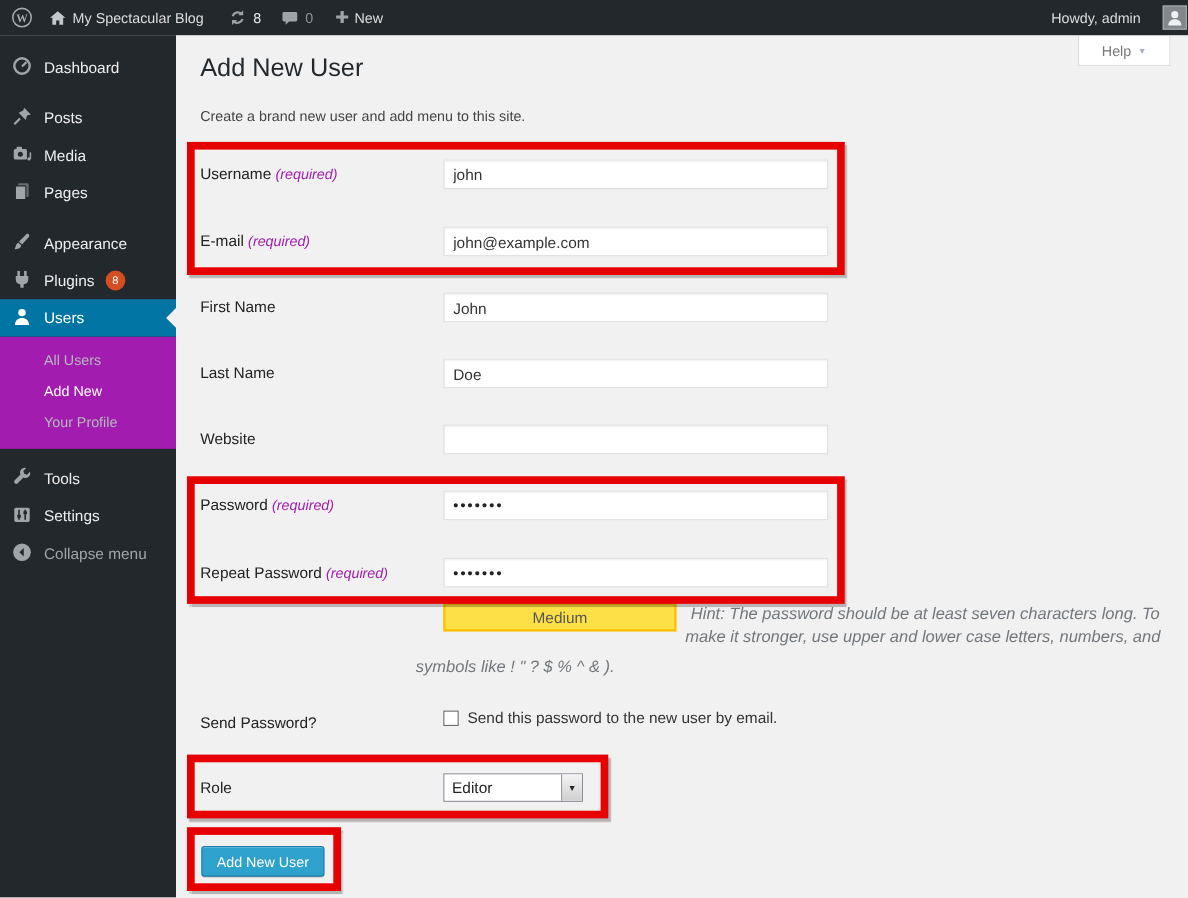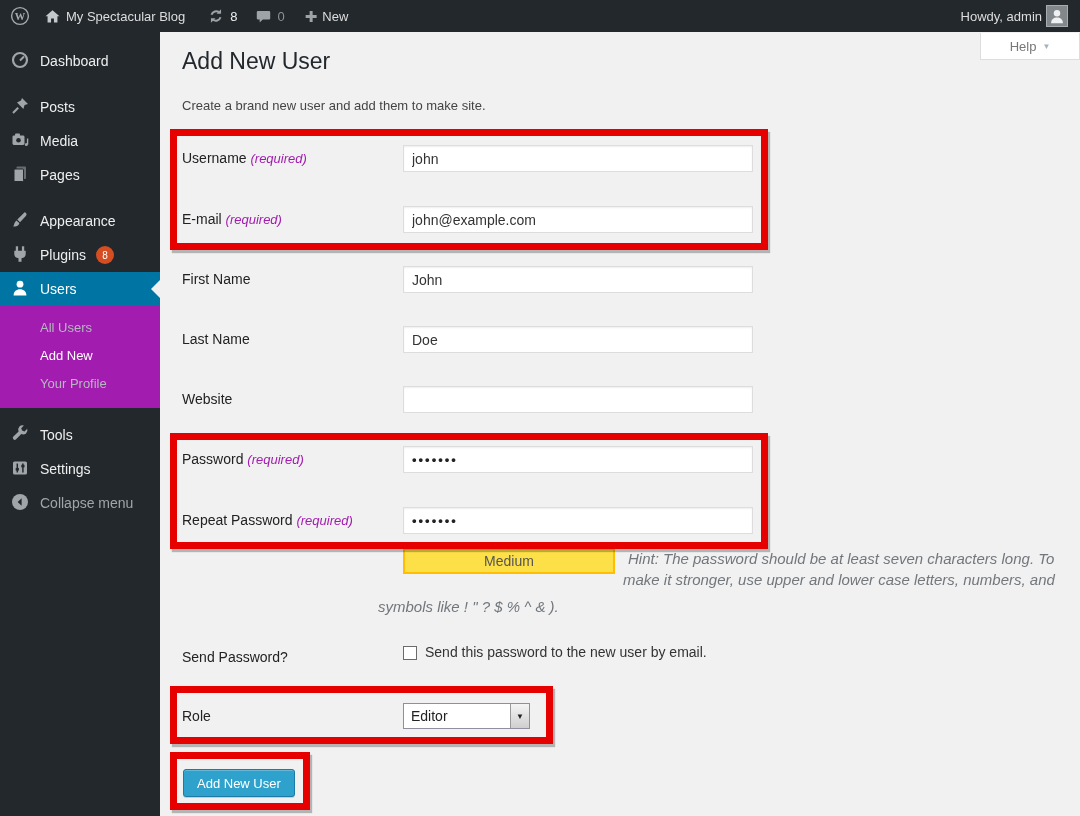--- a/index.html
+++ b/index.html
@@ -15,21 +15,21 @@
   
   .admin-bar {
     position:absolute; left:0; top:0; width:1080px; height:32px;
     background:#23282d; color:#ddd; font-size:13px;
     display:flex; align-items:center;
   }
   .ab-item { display:flex; align-items:center; gap:5px; height:32px; padding:0 7px; cursor:pointer; }
   .ab-item svg { display:block; }
   .ab-count { color:#eee; }
   .ab-count-zero { color:#8b9196; }
-  .ab-right { margin-left:auto; display:flex; align-items:center; gap:4px; padding-right:12px; }
+  .ab-right { margin-left:auto; display:flex; align-items:center; gap:20px; padding-right:1px; }
   .howdy { color:#ddd; }
   .avatar {
     width:22px; height:22px; background:#82878c; border:1px solid #a7acb1;
     display:flex; align-items:center; justify-content:center;
   }
   .plus-glyph { color:#9ea3a8; font-size:15px; font-weight:bold; line-height:1; }
 
   
   .sidebar {
     position:absolute; left:0; top:32px; width:160px; height:784px;
@@ -58,21 +58,21 @@
     color:#b4b9be; font-size:13px; cursor:pointer;
   }
   .submenu-item.current { color:#fff; }
   .after-submenu { margin-top:10px; }
   .collapse-gap { margin-top:0px; }
 
   
   .content { position:absolute; left:160px; top:32px; width:920px; height:784px; }
 
   .help-btn {
-    position:absolute; left:820px; top:1px; width:100px; height:27px;
+    position:absolute; left:820px; top:1px; width:84px; height:27px;
     background:#fff; border:1px solid #ddd; border-top:none;
     display:flex; align-items:center; justify-content:center; gap:6px;
     color:#777; font-size:13px; cursor:pointer;
   }
   .help-arrow { font-size:8px; color:#a6b1bd; }
 
   .page-title { position:absolute; left:22px; top:16px; font-size:23px; font-weight:400; color:#23282d; }
   .page-subtitle { position:absolute; left:22px; top:66px; font-size:13px; color:#444; }
 
   .frow { position:absolute; left:22px; display:flex; align-items:flex-start; }
@@ -306,21 +306,21 @@
   </div>
 
   <div class="content">
 
     <div class="help-btn">
       <span>Help</span>
       <span class="help-arrow">▼</span>
     </div>
 
     <h1 class="page-title">Add New User</h1>
-    <p class="page-subtitle">Create a brand new user and add them to make site.</p>
+    <p class="page-subtitle">Create a brand new user and add menu to this site.</p>
 
     <div class="frow" style="top:113px">
       <label><span>Username</span> <span class="req">(required)</span></label>
       <input type="text" value="john" style="">
     </div>
 
     <div class="frow" style="top:174px">
       <label><span>E-mail</span> <span class="req">(required)</span></label>
       <input type="text" value="john@example.com" style="">
     </div>

